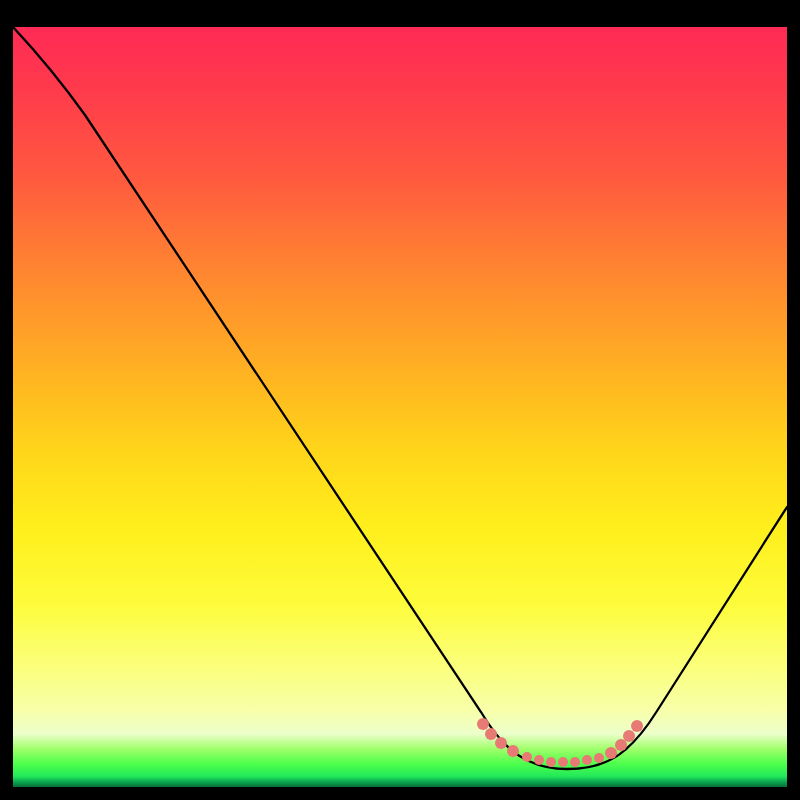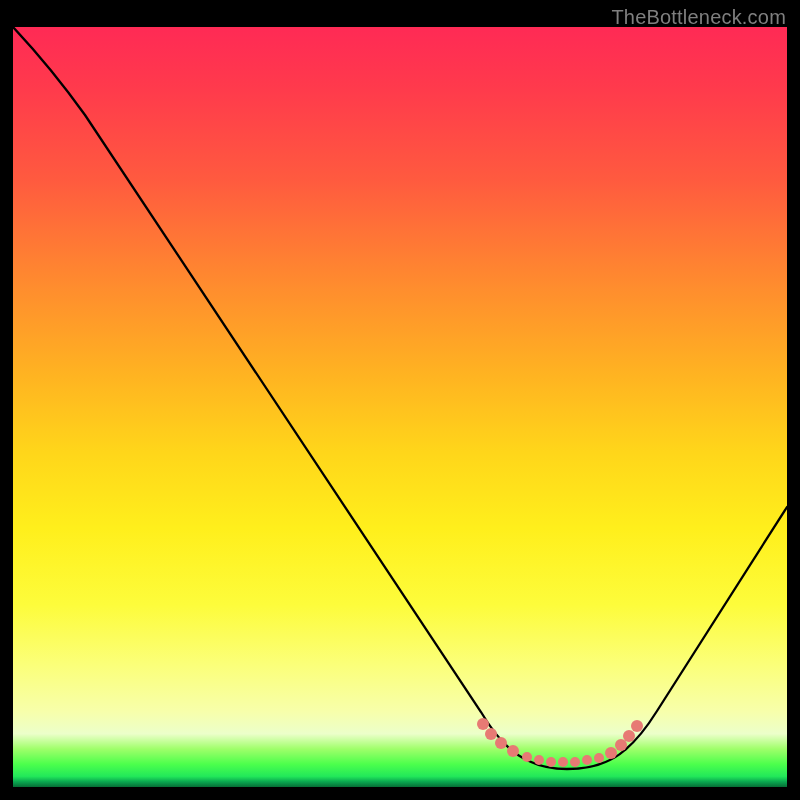--- a/index.html
+++ b/index.html
@@ -64,21 +64,20 @@
     inset: 0;
     width: 100%;
     height: 100%;
   }
 </style>
 </head>
 <body>
 
 <div class="frame">
 
-  <div class="watermark">TheBottleneck.com</div>
 
   <div class="plot">
     <div class="gradient"></div>
 
     <svg class="curve" viewBox="0 0 774 760" preserveAspectRatio="none">
 
       <path fill="none" stroke="#000" stroke-width="2.3" stroke-linecap="round" d="M 0 0
                C 28 30, 52 60, 72 88
                L 468 685
                C 478 702, 490 718, 505 728

